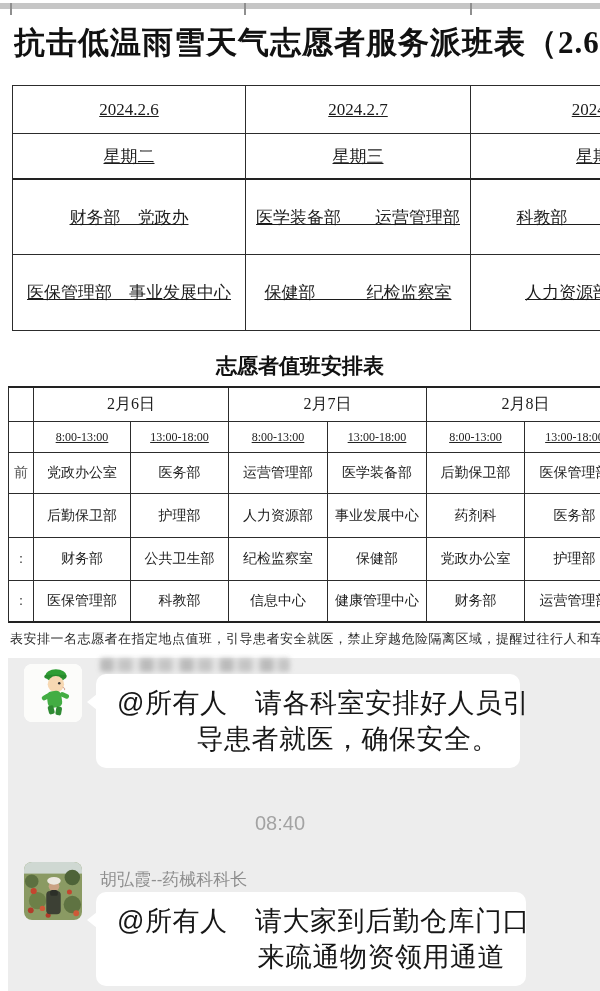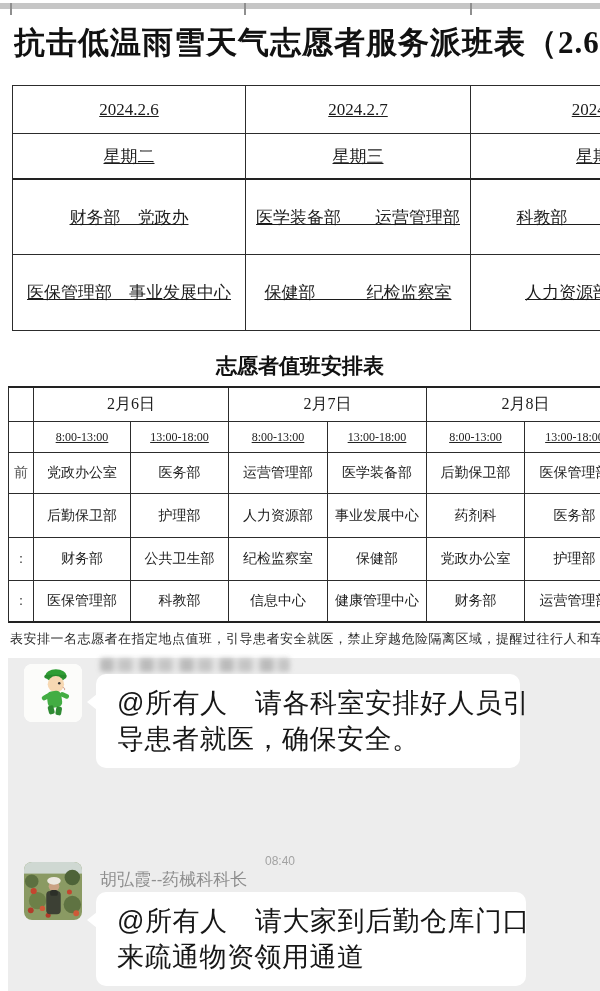--- a/index.html
+++ b/index.html
@@ -85,24 +85,24 @@
   }
   .bubble {
     position:absolute; background:#ffffff; border-radius:10px;
     padding:11px 21px; color:#171717;
   }
   .bubble::before {
     content:""; position:absolute; left:-9px; top:20px;
     border-top:8px solid transparent; border-bottom:8px solid transparent;
     border-right:10px solid #ffffff;
   }
-  .bubble .line { font-size:27px; line-height:36px; white-space:nowrap; letter-spacing:0.5px; }
+  .bubble .line { font-size:27px; line-height:36px; white-space:nowrap; letter-spacing:0.5px;text-align:right; }
   .timestamp {
     position:absolute; left:0; top:154px; width:544px; text-align:center;
-    font-size:12px; color:#a3a3a3;margin-top:42px;
+    font-size:20px; color:#a3a3a3;
   }
   .msg1-avatar { left:16px; top:6px; }
   .msg1-bubble { left:88px; top:16px; width:424px; }
   .msg2-avatar { left:16px; top:204px; }
   .msg2-name   { top:210px; }
   .msg2-bubble { left:88px; top:234px; width:430px; }
 </style>
 </head>
 <body>
 

